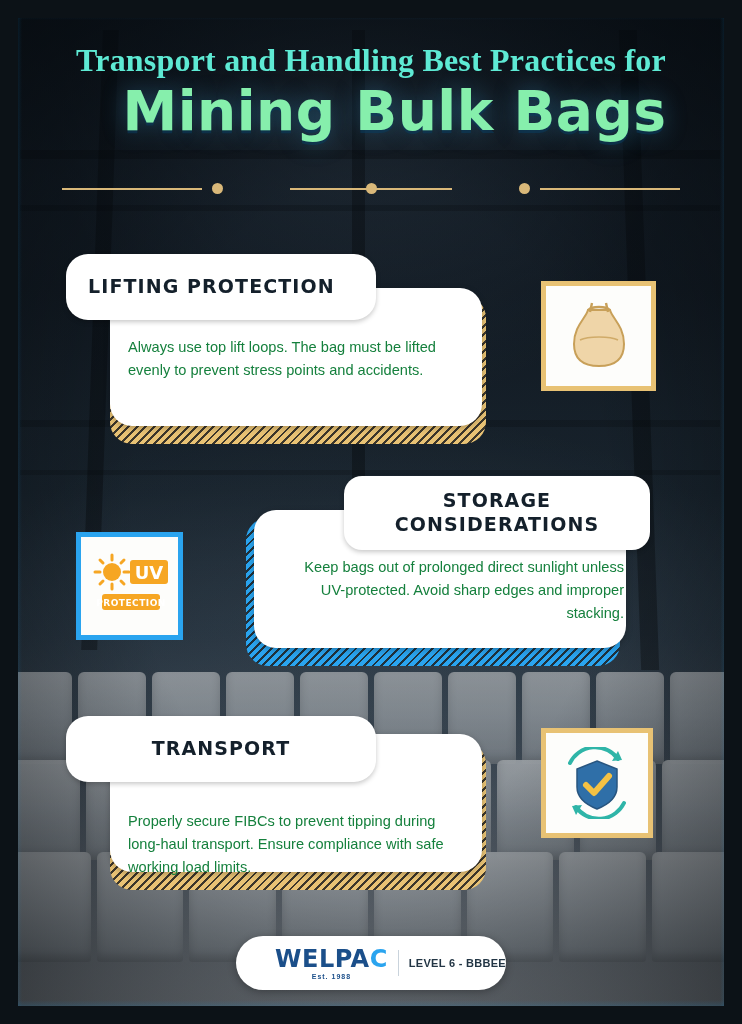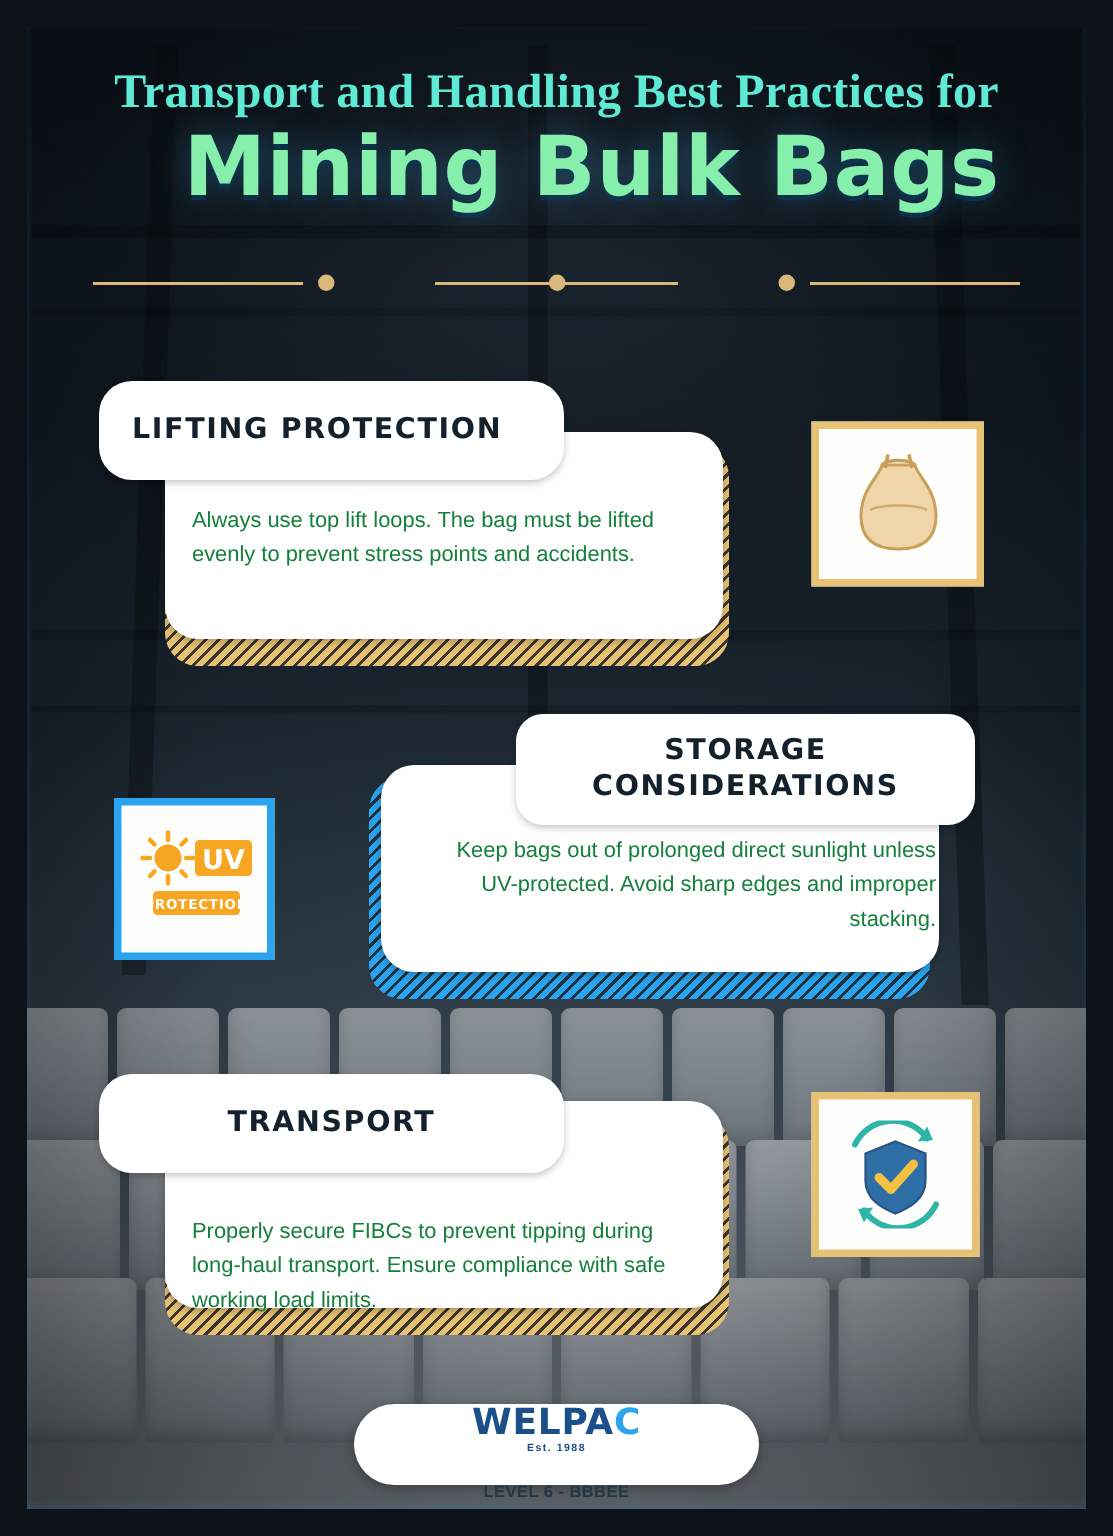--- a/index.html
+++ b/index.html
@@ -212,25 +212,24 @@
   .footer-logo {
     position: absolute;
     left: 236px;
     top: 936px;
     width: 270px;
     height: 54px;
     background: #ffffff;
     border-radius: 27px;
     display: flex;
     align-items: center;
-    justify-content: flex-start;
+    justify-content: flex-end;
     gap: 10px;
     z-index: 8;
     box-shadow: 0 2px 8px rgba(0,0,0,0.3);
-    flex-direction: column;
   }
   .logo-mark {
     display: flex;
     flex-direction: column;
     align-items: center;
     line-height: 1;
   }
   .logo-word {
     font-family: "DejaVu Sans", sans-serif;
     font-weight: 700;

